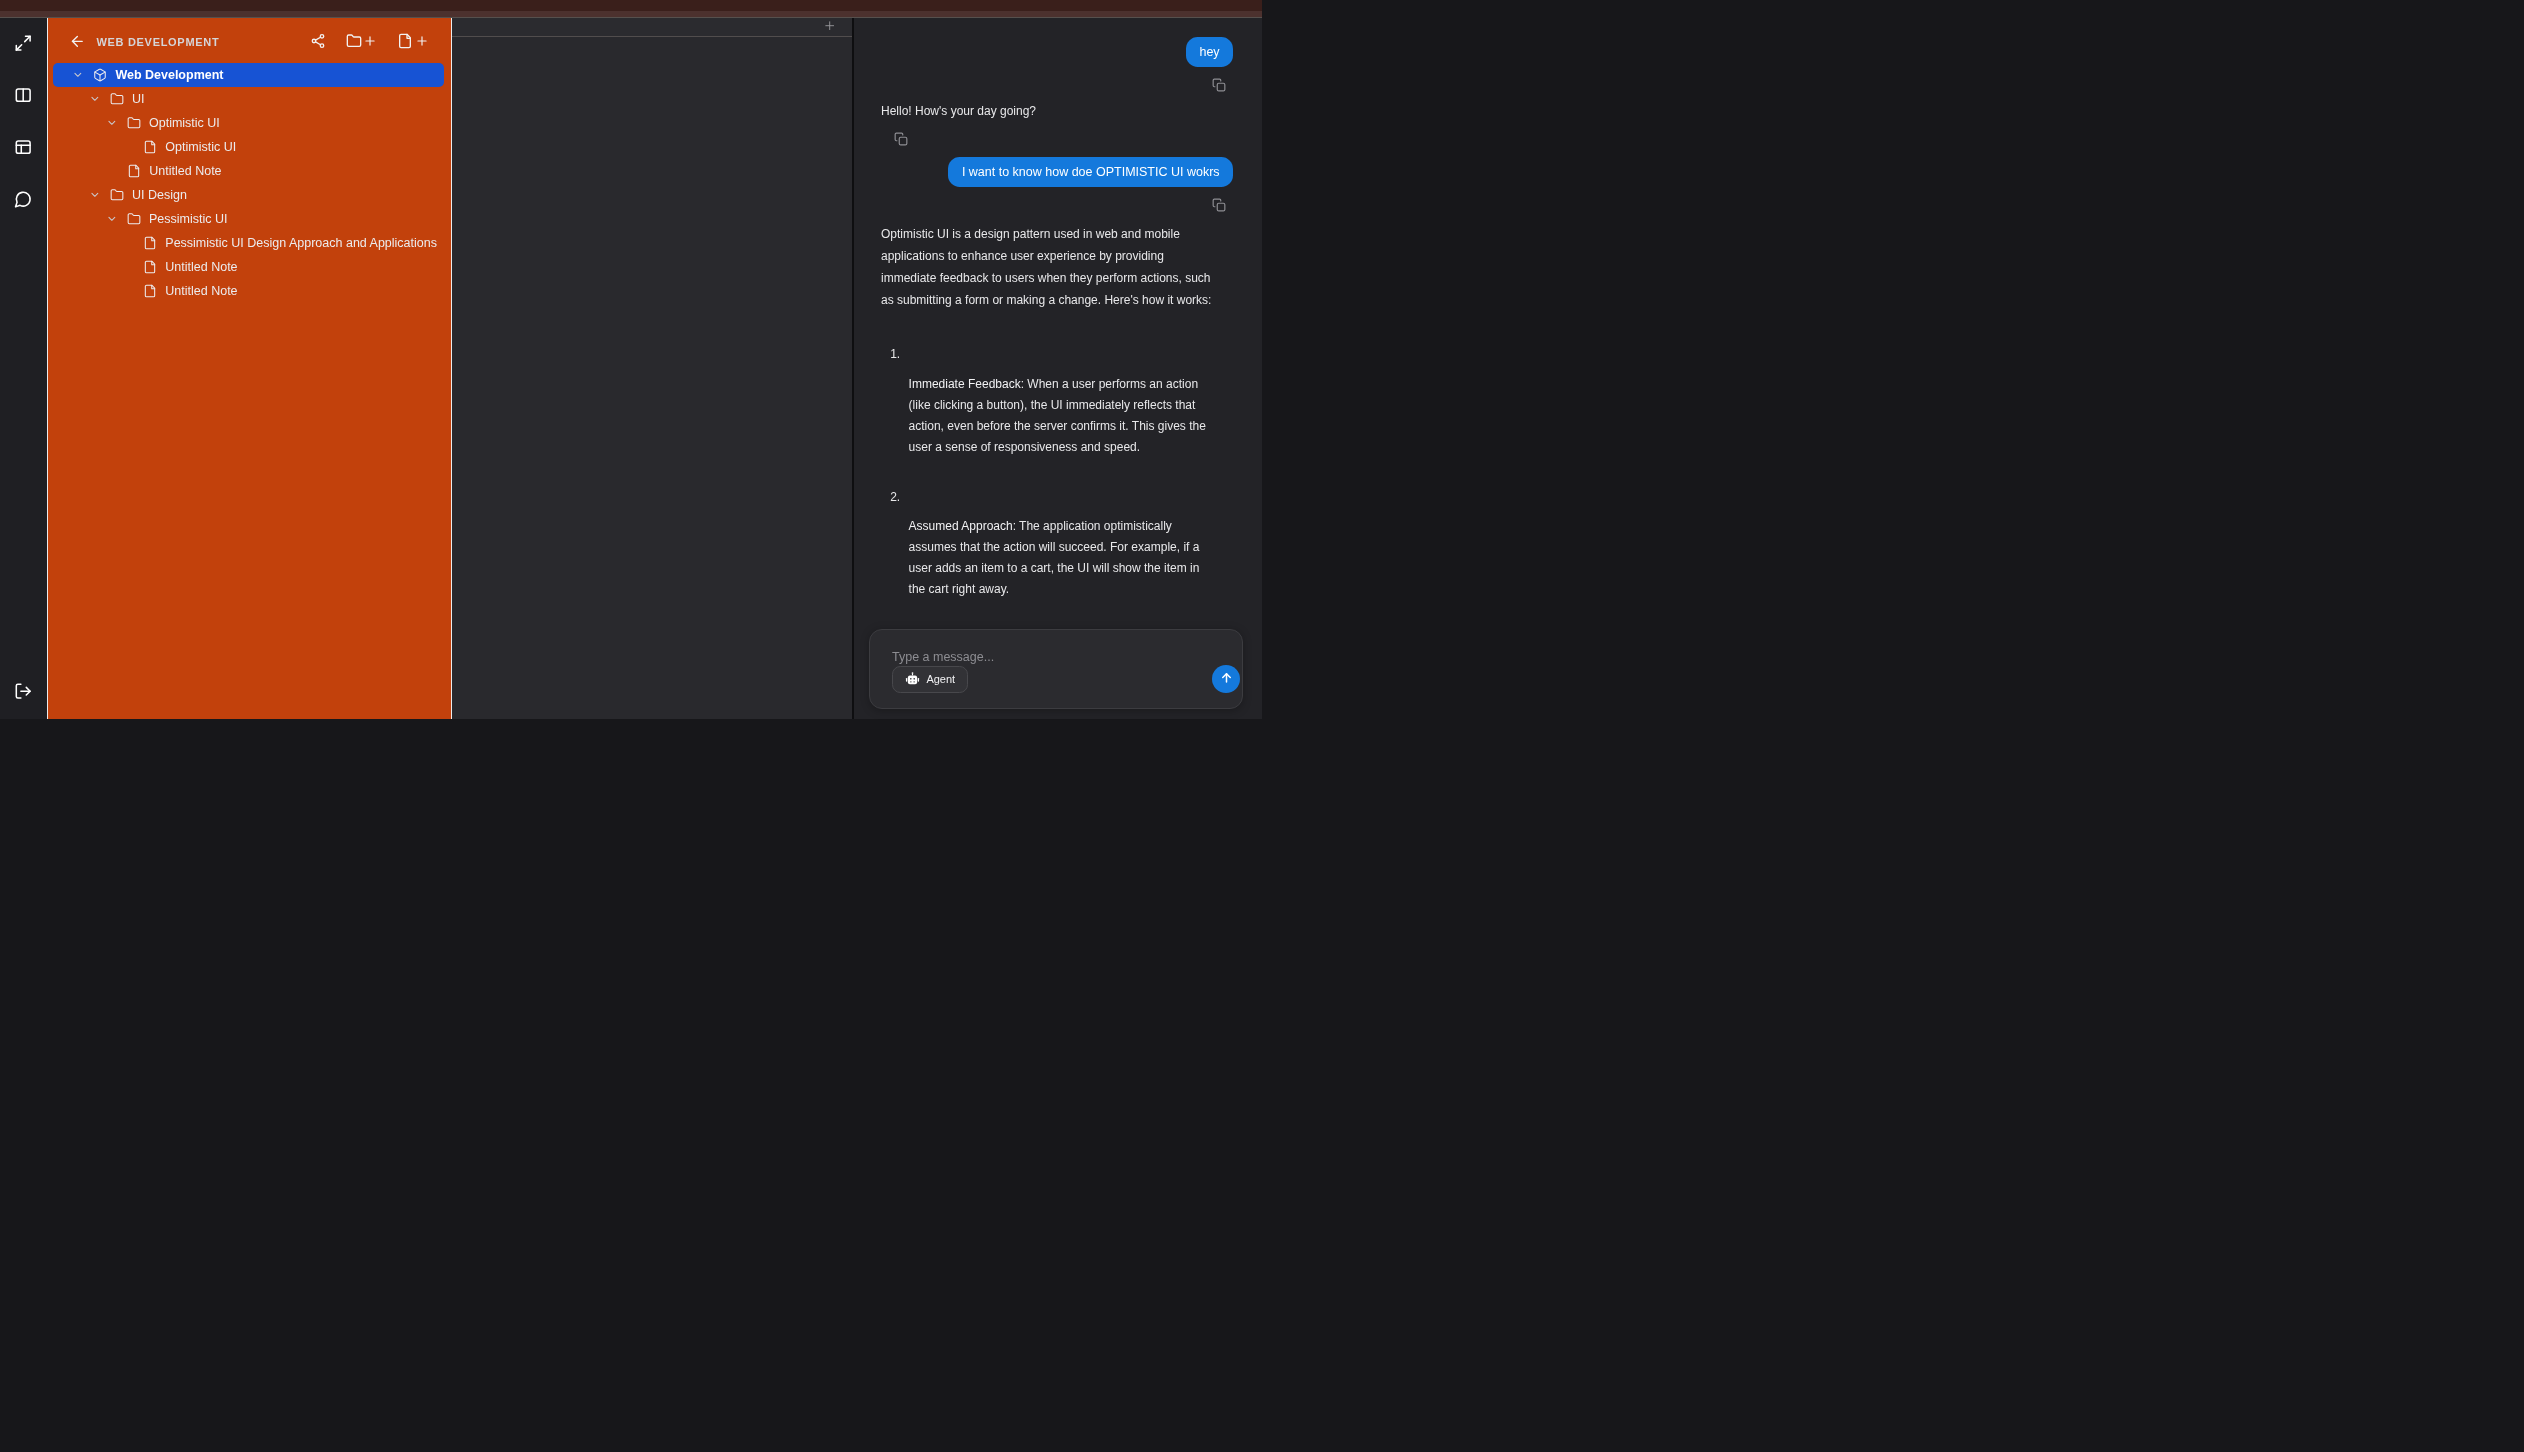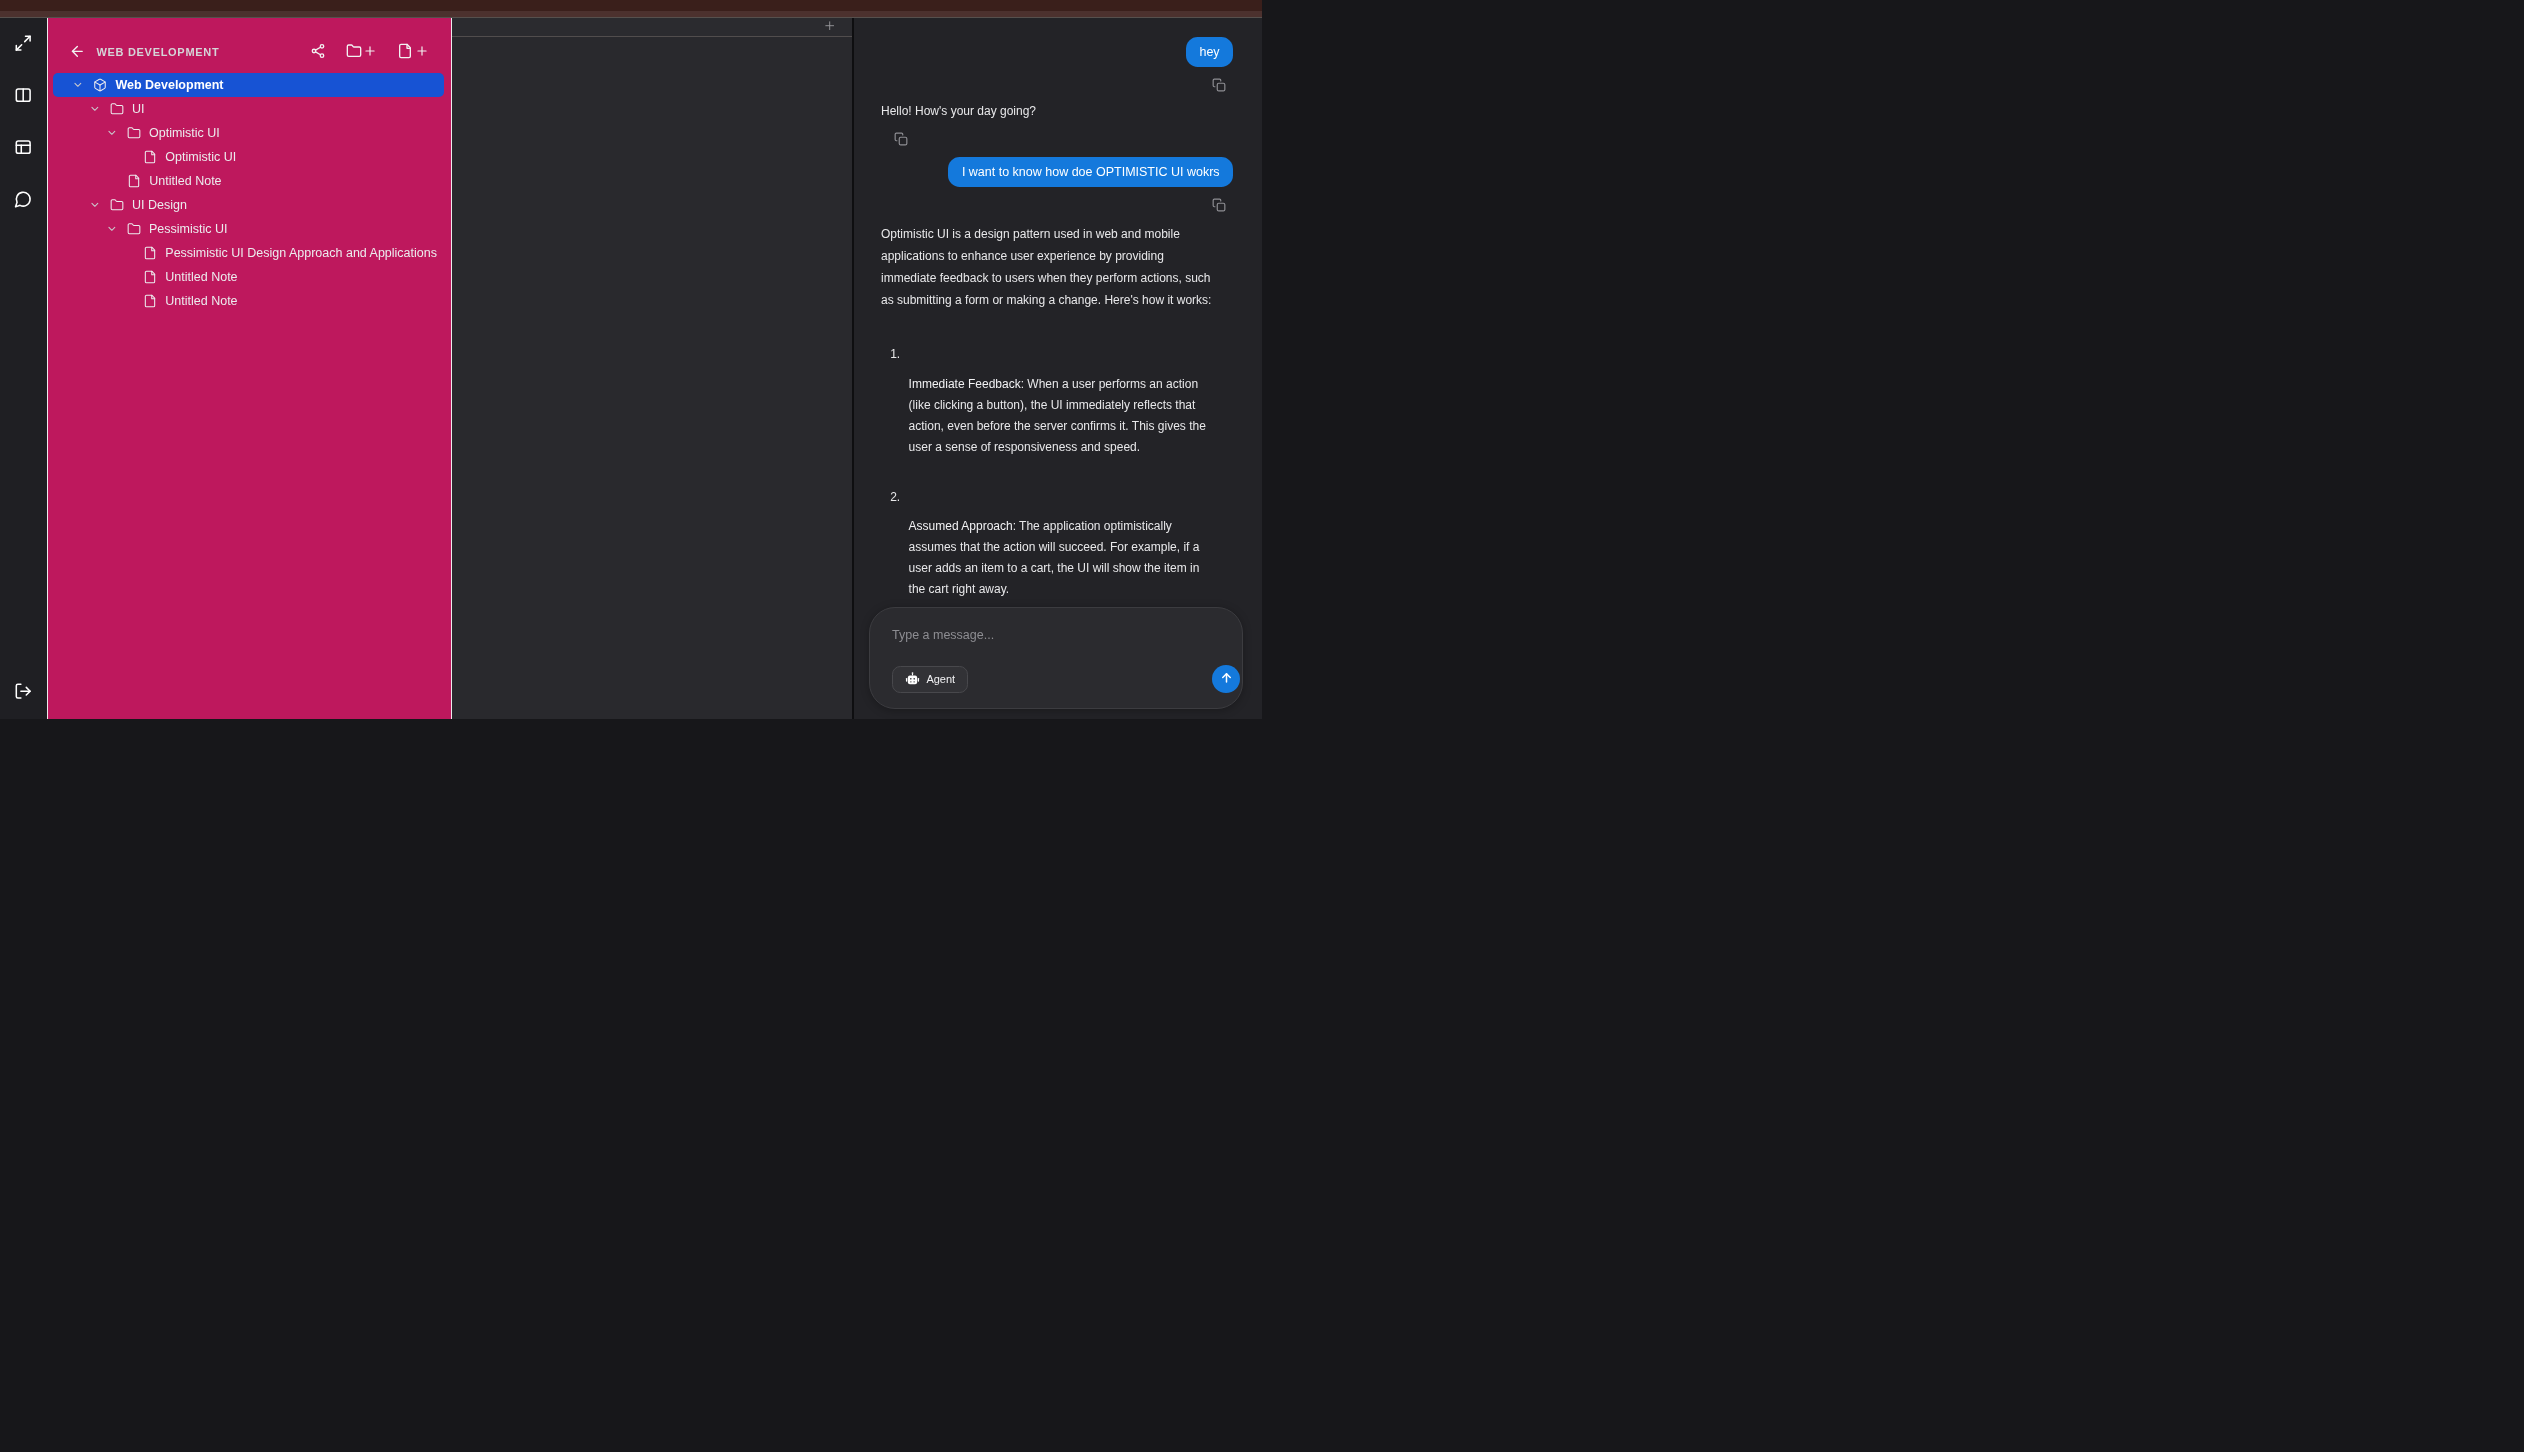--- a/index.html
+++ b/index.html
@@ -19,21 +19,21 @@
   .rail { width:48px; background:#1F1F23; border-right:1.7px solid #ECECEC;
           display:flex; flex-direction:column; align-items:center; padding:16.7px 0 16.7px 0; }
   .rail .ric { width:20px; height:20px; margin-bottom:32px; display:flex; align-items:center;
                justify-content:center; cursor:pointer; }
   .rail .ric svg { width:18.4px; height:18.4px; stroke:#FFFFFF; fill:none; stroke-width:2;
                    stroke-linecap:round; stroke-linejoin:round; }
   .rail .spacer { flex:1; }
   .rail .ric.logout { margin-bottom:0; }
 
   
-  .explorer { width:404px; background:#be185d; border-right:1.7px solid #ECECEC; padding-top:20px; }
+  .explorer { width:404px; background:#c2410c; border-right:1.7px solid #ECECEC; padding-top:10px; }
   .exp-head { display:flex; align-items:center; height:28px; padding:0 22px 0 20px; }
   .exp-back { width:18.4px; height:18.4px; display:flex; align-items:center; justify-content:center; cursor:pointer; }
   .exp-back svg { width:16.7px; height:16.7px; stroke:#F2F2F2; fill:none; stroke-width:2;
                   stroke-linecap:round; stroke-linejoin:round; }
   .exp-title { margin-left:10px; font-size:11px; font-weight:bold; letter-spacing:0.7px; color:#D5D5D8; }
   .exp-actions { margin-left:auto; display:flex; align-items:center; gap:20px; }
   .exp-actions .aic { display:flex; align-items:center; cursor:pointer; }
   .exp-actions svg { width:16px; height:16px; stroke:#F2F2F2; fill:none; stroke-width:2;
                      stroke-linecap:round; stroke-linejoin:round; }
   .exp-actions .plus svg { width:14px; height:14px; margin-left:1.7px; }
@@ -77,22 +77,22 @@
   .copybtn svg { width:14px; height:14px; stroke:#8F8F94; fill:none; stroke-width:2;
                  stroke-linecap:round; stroke-linejoin:round; }
   .amsg { color:#E8E8EA; font-size:12px; line-height:17.5px; }
   .amsg-long { margin-top:8.3px; width:336px; color:#E8E8EA; font-size:12px; }
   .amsg-long .para { line-height:22px; margin-bottom:32px; }
   .li-num { margin-left:9.2px; line-height:22px; margin-bottom:8.3px; }
   .li-body { margin-left:27.6px; width:308px; line-height:21px; margin-bottom:28px; }
   .li-body b { font-weight:normal; color:#F2F2F4; }
 
   
-  .inputbox { margin:0 19px 10px 15px; height:102px; background:#2B2B2F;
-              border:0.8px solid #3C3C40; border-radius:26px; padding:20px 2px 15px 22px;
+  .inputbox { margin:0 19px 10px 15px; height:80px; background:#2B2B2F;
+              border:0.8px solid #3C3C40; border-radius:13px; padding:20px 2px 15px 22px;
               display:flex; flex-direction:column; box-shadow:0 1.7px 8.3px rgba(0,0,0,.25); }
   .inputbox input { background:transparent; border:none; outline:none; color:#E8E8EA;
                     font-size:12.5px; font-family:inherit; width:100%; }
   .inputbox input::placeholder { color:#8D8D92; }
   .input-actions { margin-top:auto; display:flex; align-items:center; }
   .agent-btn { display:flex; align-items:center; gap:6.7px; height:27.6px; padding:0 11.7px;
                background:#323236; border:0.8px solid #48484C; border-radius:8.3px;
                color:#F2F2F4; font-size:11px; cursor:pointer; }
   .agent-btn svg { width:15px; height:15px; }
   .send-btn { margin-left:auto; width:28px; height:28px; border-radius:50%; background:#1479DC;

